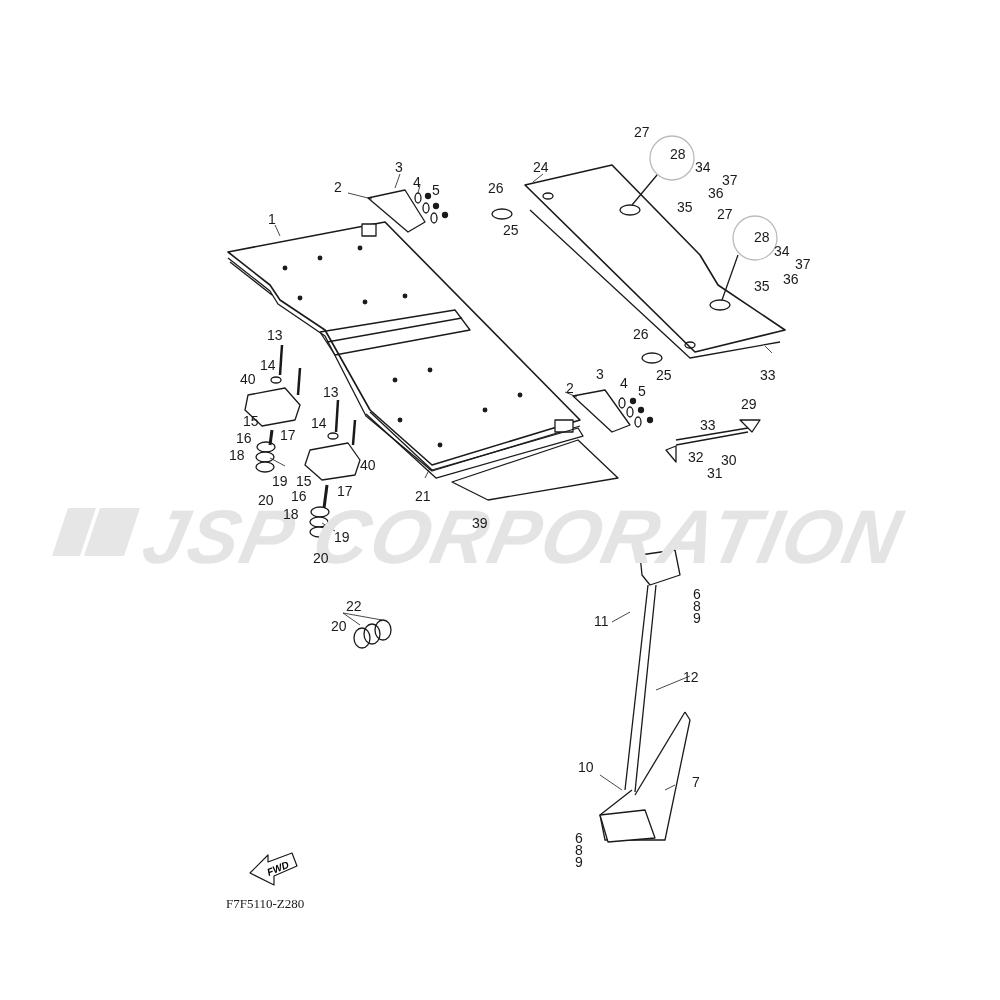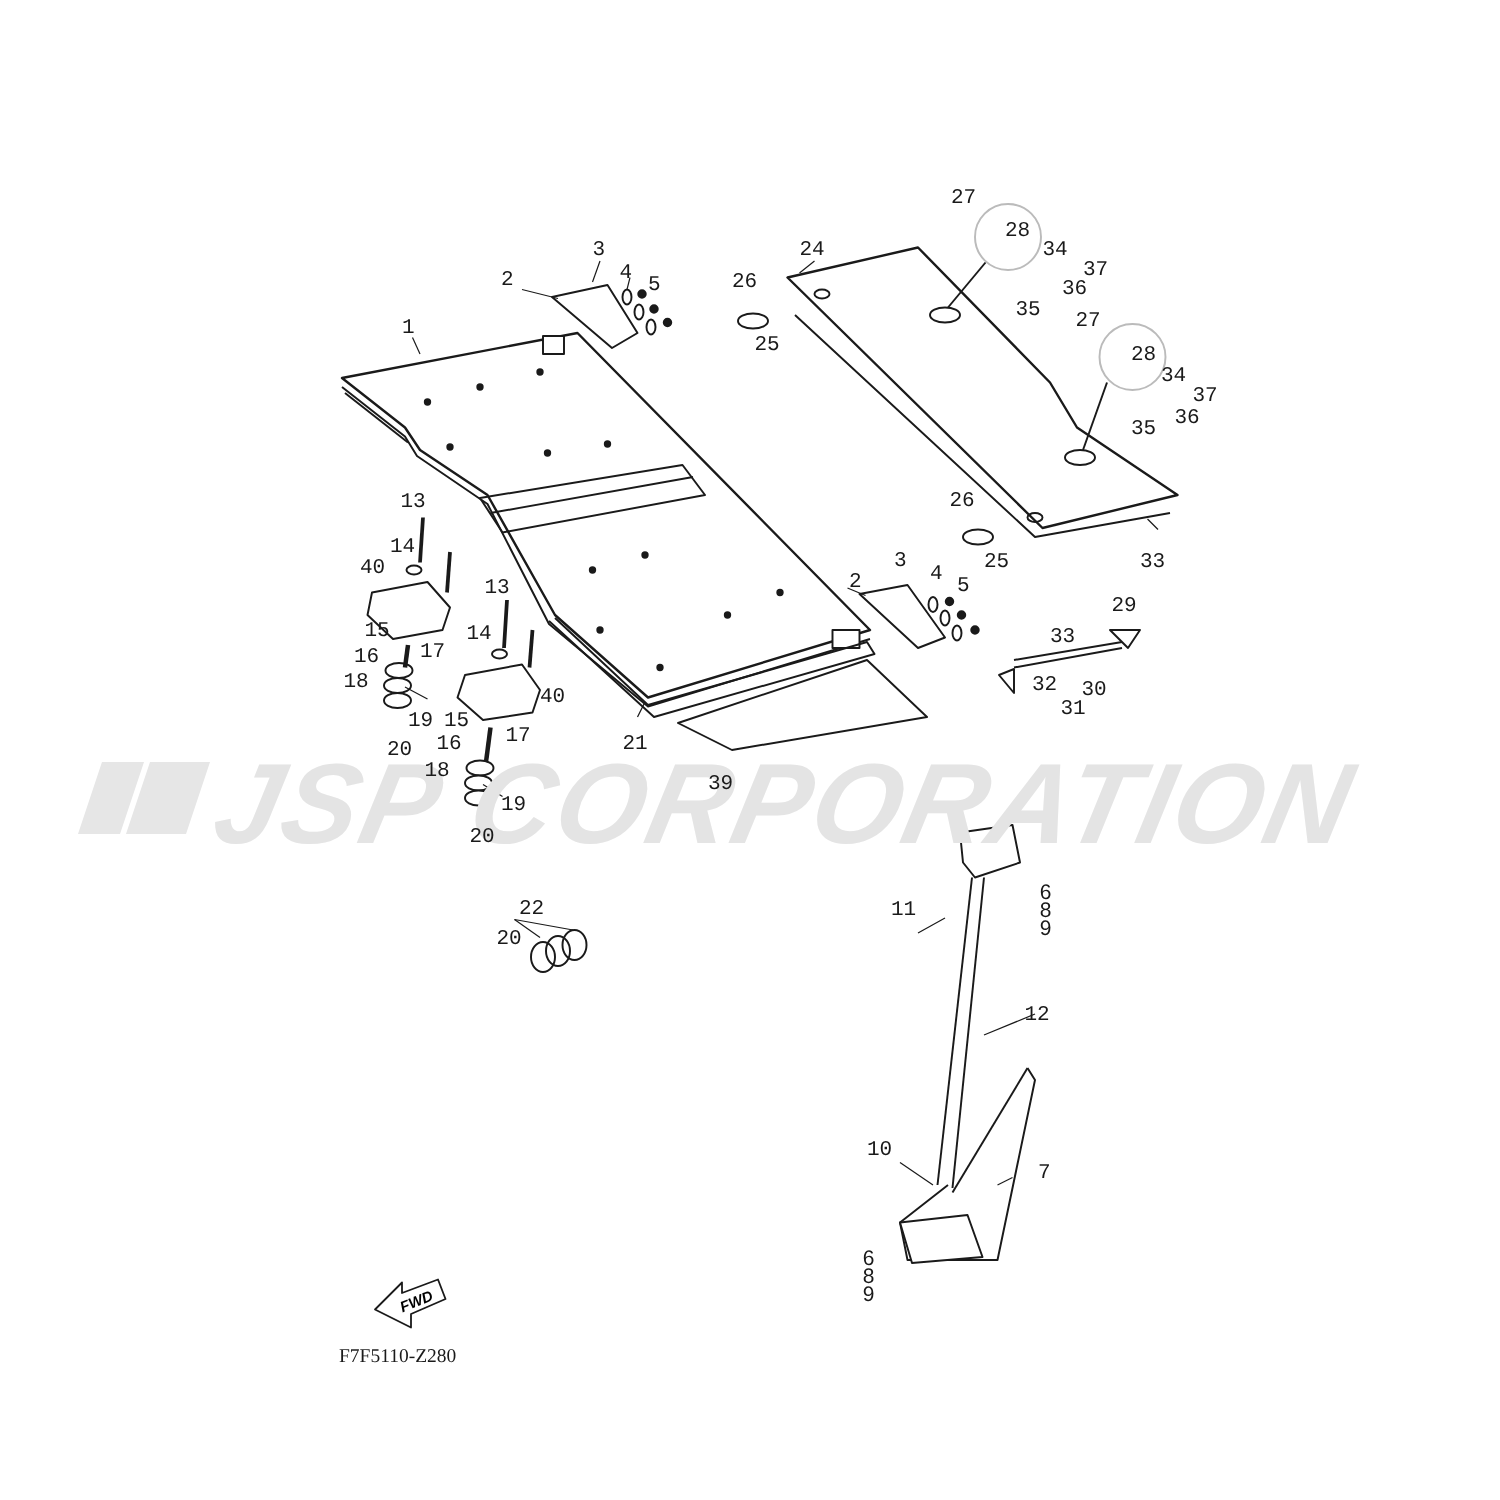--- a/index.html
+++ b/index.html
@@ -4,21 +4,21 @@
   <style>
     html, body { margin: 0; padding: 0; background: #ffffff; }
     body { width: 1000px; height: 1000px; position: relative; overflow: hidden;
            font-family: "Liberation Sans", sans-serif; }
     #diagram { position: absolute; left: 0; top: 0; width: 1000px; height: 1000px; }
     .watermark { position: absolute; left: 40px; top: 497px; width: 940px; height: 70px; }
     .wm-text { position: absolute; left: 105px; top: -4px; font-size: 76px; font-weight: bold;
                font-style: italic; color: #e4e4e4; letter-spacing: 2px; white-space: nowrap;
                transform: skewX(-12deg); font-family: "Liberation Sans", sans-serif; }
     .callout { position: absolute; font-size: 14px; color: #1a1a1a; line-height: 14px;
-               font-family: Liberation Mono, monospace; white-space: nowrap; }
+               font-family: Liberation Sans, sans-serif; white-space: nowrap; }
     .stack { position: absolute; font-size: 14px; color: #1a1a1a; line-height: 12px;
              font-family: "Liberation Sans", sans-serif; width: 10px; text-align: center; }
     .stack span { display: block; }
     .fig-code { position: absolute; left: 226px; top: 896px; font-size: 13px; color: #1a1a1a;
                 font-family: Liberation Serif, serif; }
     .fwd-text { font-family: "Liberation Sans", sans-serif; font-weight: bold; font-style: italic; font-size: 10px; }
   </style>
 </head>
 <body>
 
@@ -234,21 +234,21 @@
 <div class="callout" style="left:472px;top:516px">39</div>
 
 <div class="callout" style="left:346px;top:599px">22</div>
 <div class="callout" style="left:331px;top:619px">20</div>
 
 <div class="stack" style="left:692px;top:588px">
   <span>6</span>
   <span>8</span>
   <span>9</span>
 </div>
-<div class="callout" style="left:594px;top:600px">11</div>
+<div class="callout" style="left:594px;top:614px">11</div>
 <div class="callout" style="left:683px;top:670px">12</div>
 <div class="callout" style="left:578px;top:760px">10</div>
 <div class="callout" style="left:692px;top:775px">7</div>
 <div class="stack" style="left:574px;top:832px">
   <span>6</span>
   <span>8</span>
   <span>9</span>
 </div>
 
 <div style="position:absolute;left:266px;top:858px;transform:rotate(-22deg);">

